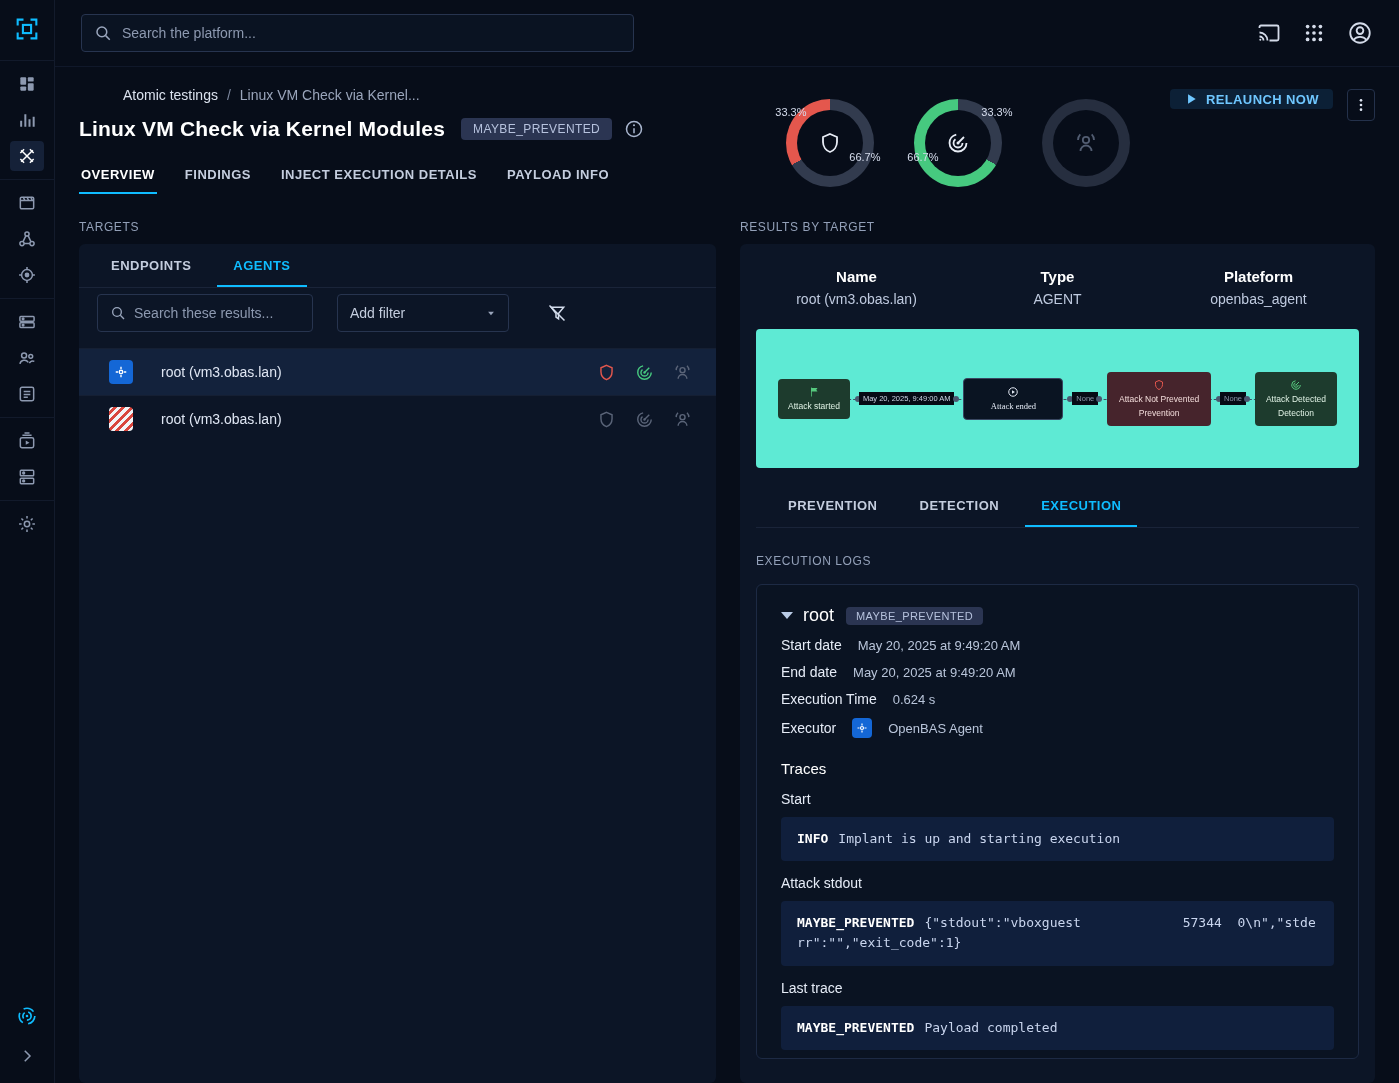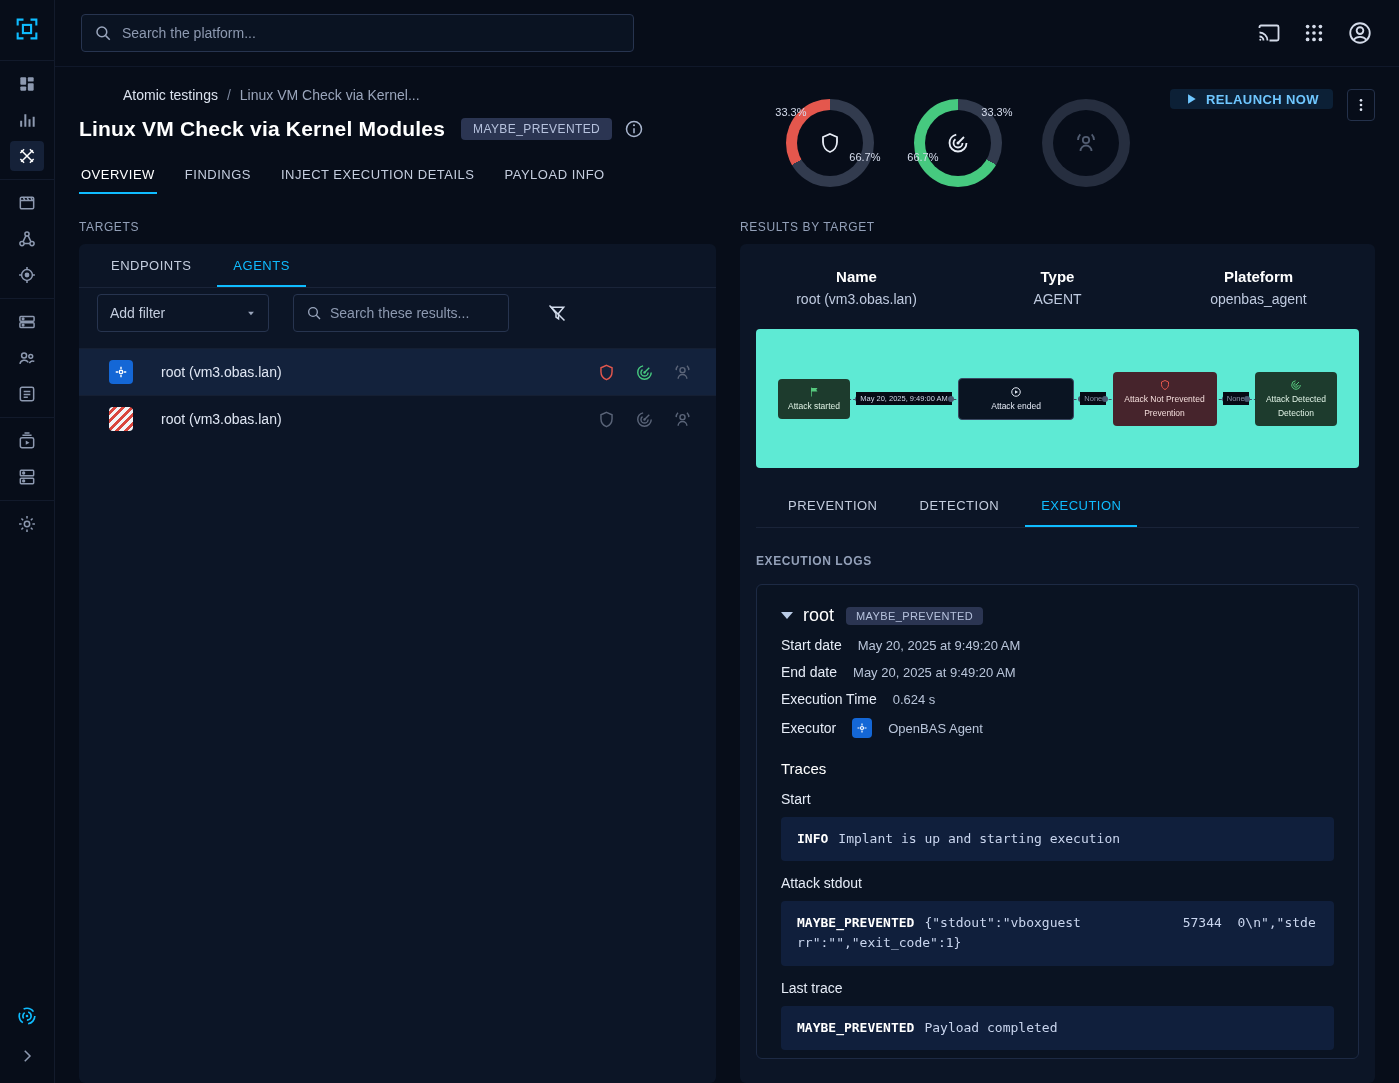--- a/index.html
+++ b/index.html
@@ -40,21 +40,21 @@
   .bc-current { color:#9aa5bb; }
   .title-row { margin-top:14px; display:flex; align-items:center; }
   .title-row h1 { font-size:21px; font-weight:700; color:#ffffff; letter-spacing:.2px; }
   .chip { background:#2b3552; color:#b6c2dd; font-size:12px; padding:4px 12px; border-radius:4px;
     letter-spacing:.4px; margin-left:16px; white-space:nowrap; }
   .chip.small { font-size:11px; padding:3px 10px; margin-left:12px; }
   .info-btn { margin-left:12px; color:#a9b6cf; cursor:pointer; }
 
   .tabs { display:flex; }
   .tab { font-size:13px; letter-spacing:.5px; color:#c4cdde; cursor:pointer;
-    padding:12px 2px 10px; border-bottom:2px solid transparent; font-weight:400; }
+    padding:12px 2px 10px; border-bottom:2px solid transparent; font-weight:700; }
   .main-tabs { gap:26px; margin-top:14px; }
   .main-tabs .tab.active { color:#ffffff; border-bottom-color:#0fbcff; }
   .sub-tabs { padding:0 16px; gap:10px; border-bottom:1px solid #1a2439; }
   .sub-tabs .tab { padding:14px 16px 12px; }
   .sub-tabs .tab.active { color:#0fbcff; border-bottom-color:#0fbcff; }
 
   
   .header-right { position:absolute; top:22px; right:24px; display:flex; align-items:flex-start; gap:14px; }
   .gauges { display:flex; gap:40px; margin-top:10px; margin-right:26px; }
   .gauge { position:relative; width:88px; height:88px; }
@@ -121,24 +121,24 @@
   .tl-node.green { background:#1d3b2d; color:#dff1e4; }
   .tl-node.neutral { background:#0a1422; border:1px solid #394761; color:#e3e9f4; }
   .tl-node.red { background:#46242c; color:#f2dcda; }
   .tl-node::before, .tl-node::after { content:""; position:absolute; width:6px; height:6px; border-radius:50%;
     background:#4a5870; top:50%; margin-top:-3px; }
   .tl-node::before { left:-11px; } .tl-node::after { right:-11px; }
   .tl-node.first::before { display:none; } .tl-node.last::after { display:none; }
   .tl-ic.green { color:#56c97e; } .tl-ic.red { color:#e4574d; } .tl-ic.light { color:#e3e9f4; }
   .tl-edge { position:relative; z-index:1; font-size:7.5px; color:#cdd6e6; background:#060b15; padding:2px 4px; white-space:nowrap; }
   .tl-edge.dim { color:#8b95a8; }
-  .w70 { width:72px; } .w100 { width:116px; } .w104 { width:104px; } .w92 { width:82px; }
+  .w70 { width:72px; } .w100 { width:100px;font-family:Liberation Serif, serif; } .w104 { width:104px; } .w92 { width:82px; }
 
   .res-tabs { margin:16px 16px 0; }
-  .logs-title { font-size:12px; color:#93a0b8; letter-spacing:.6px; margin:26px 16px 0; text-transform:uppercase;font-weight:bold; }
+  .logs-title { font-size:12px; color:#93a0b8; letter-spacing:.6px; margin:26px 16px 0; text-transform:uppercase; }
   .log-card { margin:16px 16px 24px; border:1px solid #1d2a44; border-radius:6px; background:#0a1322;
     padding:20px 24px 26px; overflow:hidden; }
   .log-head { display:flex; align-items:center; }
   .caret { width:0; height:0; border-left:6px solid transparent; border-right:6px solid transparent;
     border-top:7px solid #b9cbe6; margin-right:10px; cursor:pointer; }
   .log-agent { font-size:18px; color:#ffffff; font-weight:500; }
   .field { display:flex; align-items:center; gap:16px; margin-top:11px; }
   .field:first-of-type { margin-top:16px; }
   .f-label { color:#e6ecf7; font-size:14px; font-weight:500; }
   .f-value { color:#b9c5da; font-size:13px; }
@@ -399,34 +399,34 @@
     <div class="columns">
 
       <section class="col col-left">
         <div class="section-label">TARGETS</div>
         <div class="panel">
           <div class="tabs sub-tabs">
             <div class="tab">ENDPOINTS</div>
             <div class="tab active">AGENTS</div>
           </div>
           <div class="filter-row">
+            <div class="input search-results">
+              <span>
+                <svg width="16" height="16" viewBox="0 0 24 24" fill="none" stroke="currentColor" stroke-width="2">
+                    <circle cx="10.5" cy="10.5" r="6.5"></circle>
+                    <path d="M15.5 15.5L21 21"></path>
+                  </svg>
+              </span>
+              <input placeholder="Search these results..." style="">
+            </div>
             <div class="input select">
               <span>Add filter</span>
               <svg width="14" height="14" viewBox="0 0 24 24" fill="#9aa5bb">
                   <path d="M7 10l5 6 5-6z"></path>
                 </svg>
-            </div>
-            <div class="input search-results">
-              <span>
-                <svg width="16" height="16" viewBox="0 0 24 24" fill="none" stroke="currentColor" stroke-width="2">
-                    <circle cx="10.5" cy="10.5" r="6.5"></circle>
-                    <path d="M15.5 15.5L21 21"></path>
-                  </svg>
-              </span>
-              <input placeholder="Search these results..." style="">
             </div>
             <span class="icon-btn">
               <svg width="20" height="20" viewBox="0 0 24 24" fill="none" stroke="currentColor" stroke-width="1.8">
                   <path d="M5 5h15l-6.2 7.5V19l-3-2.2v-4.3z"></path>
                   <path d="M3 3l18 18"></path>
                 </svg>
             </span>
           </div>
           <div class="agent-row selected">
             <span class="agent-logo obas">

